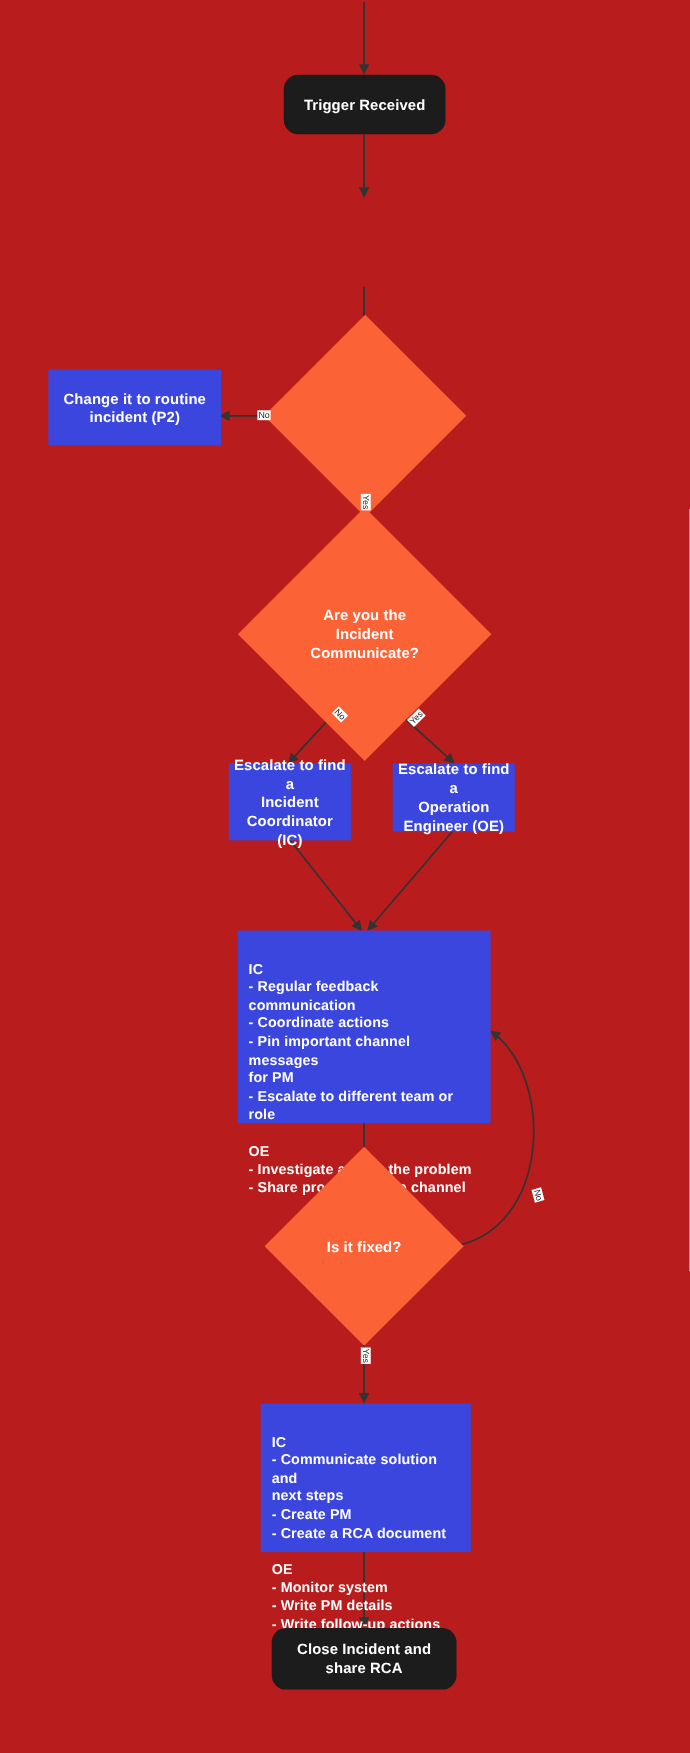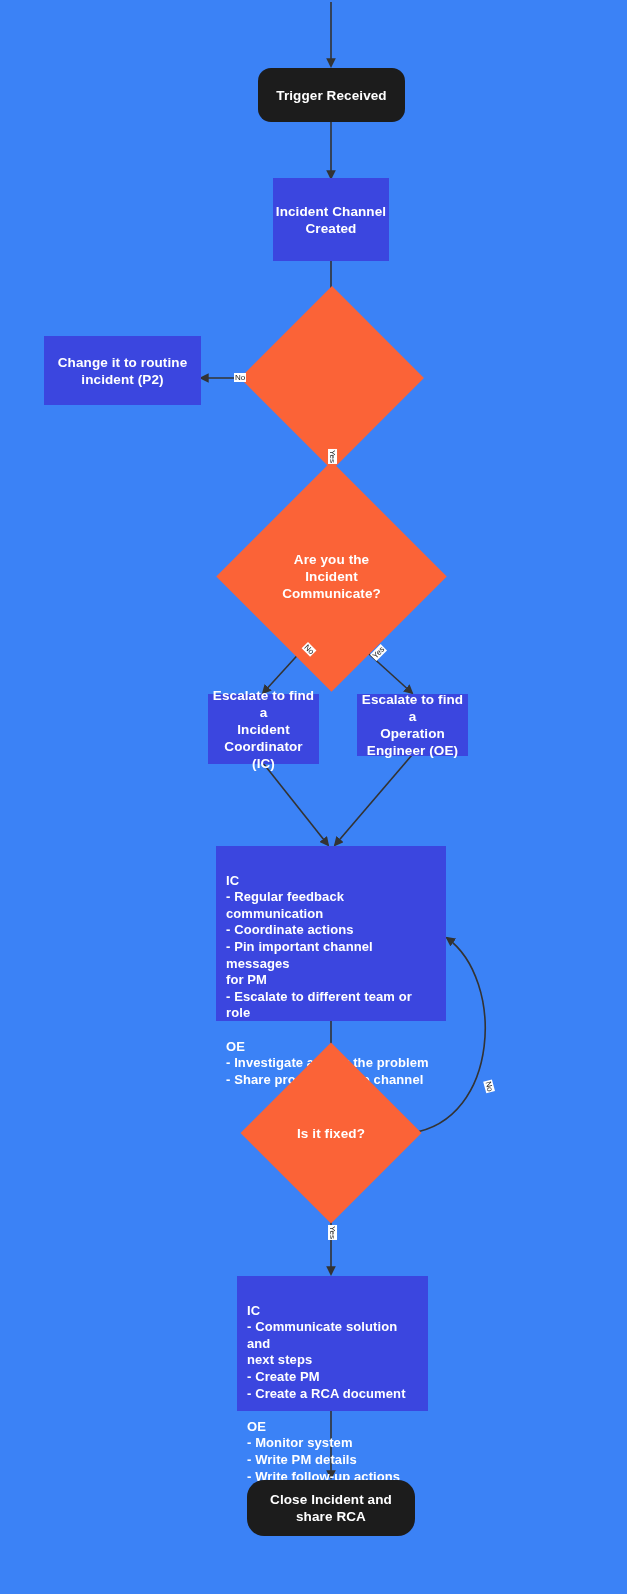--- a/index.html
+++ b/index.html
@@ -9,21 +9,21 @@
     background: #ffffff;
   }
   body {
     font-family: "Liberation Sans", sans-serif;
     -webkit-font-smoothing: antialiased;
   }
   #canvas {
     position: relative;
     width: 627px;
     height: 1594px;
-    background: #3b82f6;
+    background: #b91c1c;
     overflow: hidden;
   }
   svg.edges {
     position: absolute;
     left: 0;
     top: 0;
     width: 627px;
     height: 1594px;
     pointer-events: none;
   }
@@ -128,24 +128,20 @@
       <path d="M 331 1196 L 331 1274"></path>
 
       <path d="M 331 1411 L 331 1478"></path>
     </g>
   </svg>
 
   <div class="node terminal" style="left:258px; top:68px; width:147px; height:54px;">
     <span>Trigger Received</span>
   </div>
 
-  <div class="node process" style="left:273px; top:178px; width:116px; height:83px; white-space:pre-line;">
-    <span>Incident Channel
-Created</span>
-  </div>
 
   <div class="node diamond-wrap" style="left:267px; top:313px; width:130px; height:130px;">
     <div class="diamond-shape"></div>
   </div>
 
   <div class="node process" style="left:44px; top:336px; width:157px; height:69px; white-space:pre-line;">
     <span>Change it to routine
 incident (P2)</span>
   </div>
 
@@ -193,21 +189,21 @@
 next steps
 - Create PM
 - Create a RCA document
 
 OE
 - Monitor system
 - Write PM details
 - Write follow-up actions</span>
   </div>
 
-  <div class="node terminal" style="left:247px; top:1480px; width:168px; height:56px; white-space:pre-line;border-radius:17px;">
+  <div class="node terminal" style="left:247px; top:1480px; width:168px; height:56px; white-space:pre-line;">
     <span>Close Incident and
 share RCA</span>
   </div>
 
   <div class="edge-label" style="left:234px; top:373px;">No</div>
 
   <div class="edge-label rot90" style="left:325px; top:452px;">Yes</div>
 
   <div class="edge-label rot45" style="left:303px; top:645px;">No</div>
 

